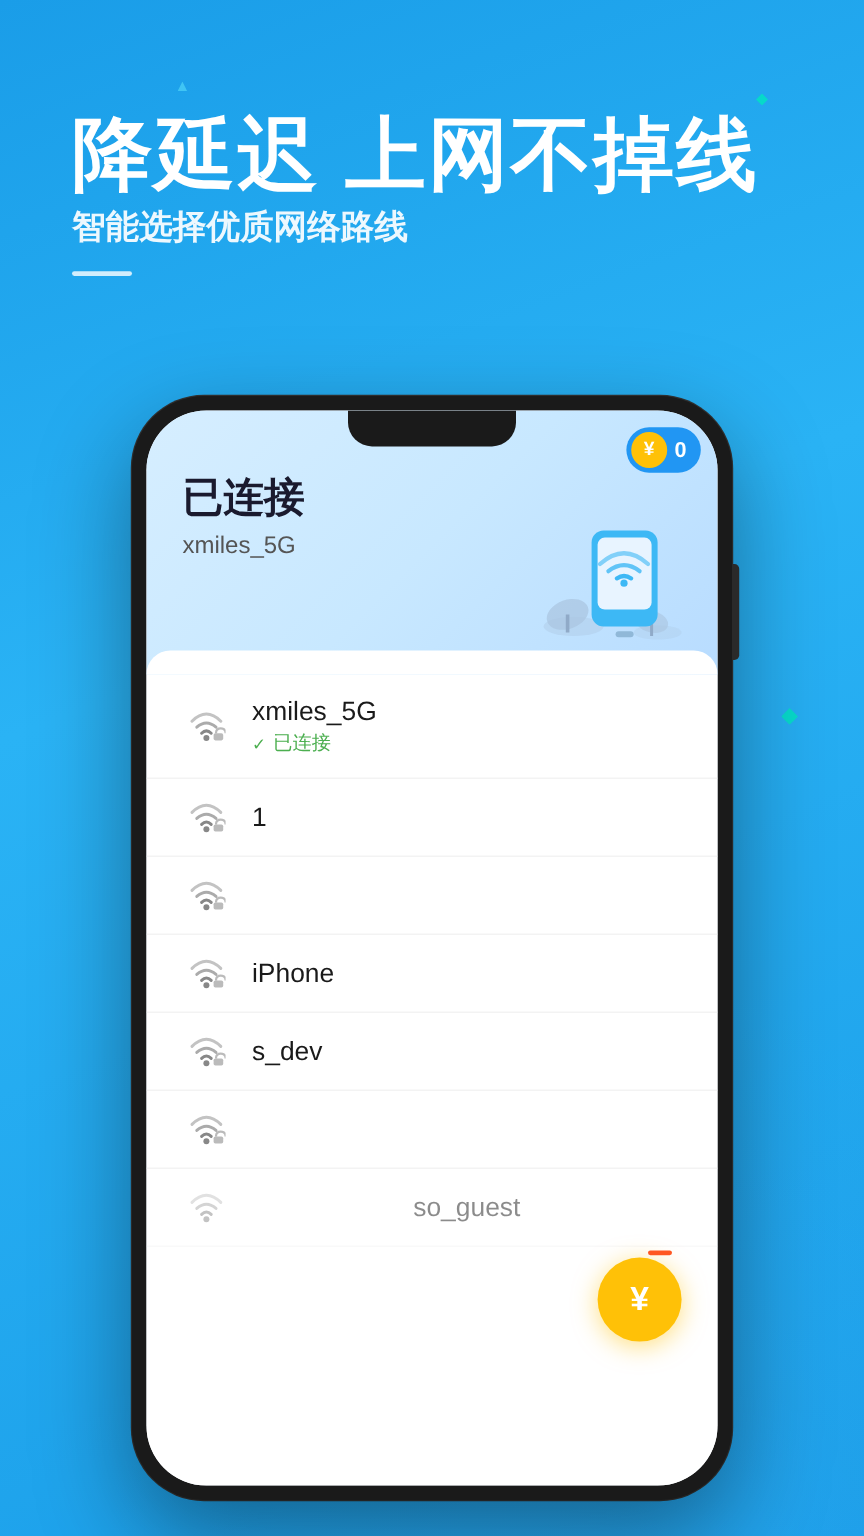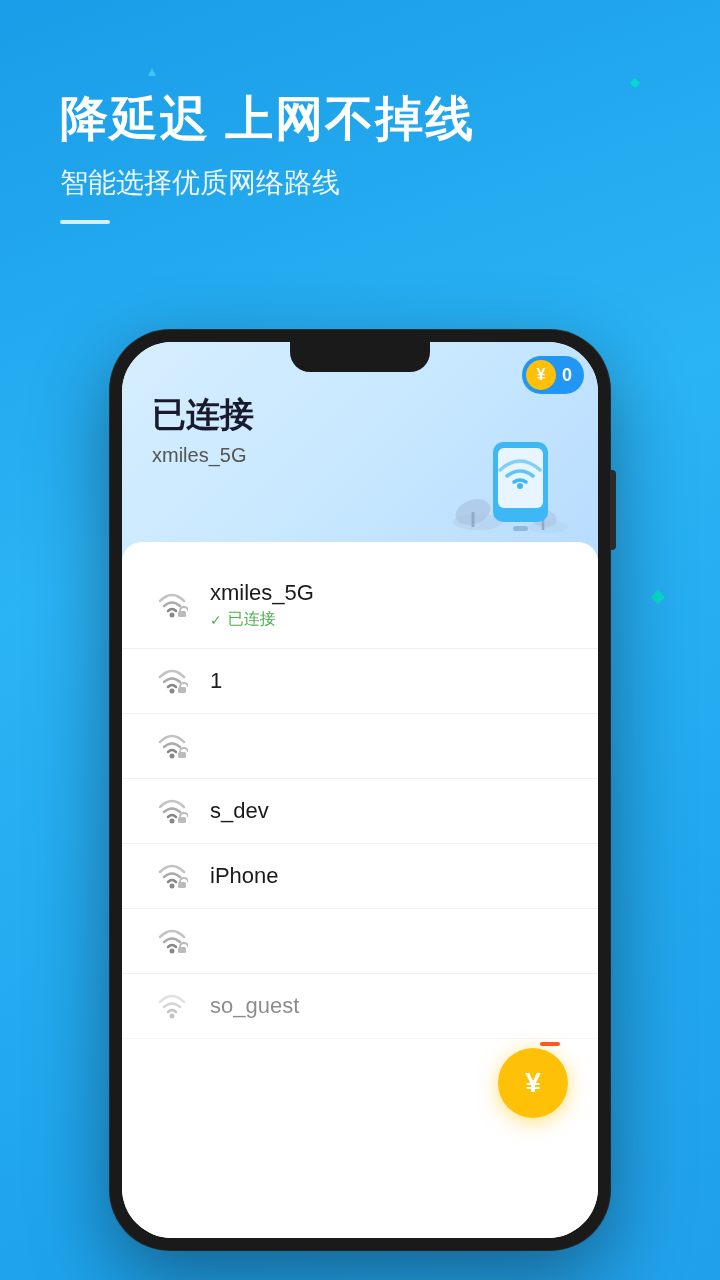--- a/index.html
+++ b/index.html
@@ -56,32 +56,31 @@
     
     .header {
       position: absolute;
       top: 90px;
       left: 60px;
       right: 60px;
       z-index: 2;
     }
 
     .header-title {
-      font-size: 48px;
+      font-size: 67px;
       font-weight: 700;
       color: #ffffff;
       line-height: 1.2;
       letter-spacing: 2px;
     }
 
     .header-subtitle {
       font-size: 28px;
       color: rgba(255,255,255,0.92);
-      margin-top: 16px;
-      font-weight: 400;
+      font-weight: 700;
     }
 
     .header-line {
       width: 50px;
       height: 4px;
       background: rgba(255,255,255,0.8);
       border-radius: 2px;
       margin-top: 18px;
     }
 
@@ -427,54 +426,54 @@
               <svg class="wifi-svg" viewBox="0 0 32 28">
                 <path d="M4,10 Q16,-2 28,10" fill="none" stroke="#888" stroke-width="2.5" stroke-linecap="round" opacity="0.5"></path>
                 <path d="M8,15 Q16,8 24,15" fill="none" stroke="#888" stroke-width="2.5" stroke-linecap="round" opacity="0.7"></path>
                 <path d="M12,20 Q16,16 20,20" fill="none" stroke="#888" stroke-width="2.5" stroke-linecap="round"></path>
                 <circle cx="16" cy="24" r="2.5" fill="#888"></circle>
                 <rect x="22" y="20" width="8" height="6" rx="1.5" fill="#aaa" opacity="0.8"></rect>
                 <path d="M24,20 Q24,16 28,16 Q32,16 32,20" fill="none" stroke="#aaa" stroke-width="1.8" opacity="0.8"></path>
               </svg>
             </div>
             <div class="network-info">
+              <div class="network-ssid">iPhone</div>
+            </div>
+          </div>
+
+          <div class="network-item">
+            <div class="wifi-icon-wrap">
+              <svg class="wifi-svg" viewBox="0 0 32 28">
+                <path d="M4,10 Q16,-2 28,10" fill="none" stroke="#888" stroke-width="2.5" stroke-linecap="round" opacity="0.5"></path>
+                <path d="M8,15 Q16,8 24,15" fill="none" stroke="#888" stroke-width="2.5" stroke-linecap="round" opacity="0.7"></path>
+                <path d="M12,20 Q16,16 20,20" fill="none" stroke="#888" stroke-width="2.5" stroke-linecap="round"></path>
+                <circle cx="16" cy="24" r="2.5" fill="#888"></circle>
+                <rect x="22" y="20" width="8" height="6" rx="1.5" fill="#aaa" opacity="0.8"></rect>
+                <path d="M24,20 Q24,16 28,16 Q32,16 32,20" fill="none" stroke="#aaa" stroke-width="1.8" opacity="0.8"></path>
+              </svg>
+            </div>
+            <div class="network-info">
               <div class="network-ssid">s_dev</div>
             </div>
           </div>
 
           <div class="network-item">
             <div class="wifi-icon-wrap">
               <svg class="wifi-svg" viewBox="0 0 32 28">
                 <path d="M4,10 Q16,-2 28,10" fill="none" stroke="#888" stroke-width="2.5" stroke-linecap="round" opacity="0.5"></path>
                 <path d="M8,15 Q16,8 24,15" fill="none" stroke="#888" stroke-width="2.5" stroke-linecap="round" opacity="0.7"></path>
                 <path d="M12,20 Q16,16 20,20" fill="none" stroke="#888" stroke-width="2.5" stroke-linecap="round"></path>
                 <circle cx="16" cy="24" r="2.5" fill="#888"></circle>
                 <rect x="22" y="20" width="8" height="6" rx="1.5" fill="#aaa" opacity="0.8"></rect>
                 <path d="M24,20 Q24,16 28,16 Q32,16 32,20" fill="none" stroke="#aaa" stroke-width="1.8" opacity="0.8"></path>
               </svg>
             </div>
-            <div class="network-info">
-              <div class="network-ssid">iPhone</div>
-            </div>
-          </div>
-
-          <div class="network-item">
-            <div class="wifi-icon-wrap">
-              <svg class="wifi-svg" viewBox="0 0 32 28">
-                <path d="M4,10 Q16,-2 28,10" fill="none" stroke="#888" stroke-width="2.5" stroke-linecap="round" opacity="0.5"></path>
-                <path d="M8,15 Q16,8 24,15" fill="none" stroke="#888" stroke-width="2.5" stroke-linecap="round" opacity="0.7"></path>
-                <path d="M12,20 Q16,16 20,20" fill="none" stroke="#888" stroke-width="2.5" stroke-linecap="round"></path>
-                <circle cx="16" cy="24" r="2.5" fill="#888"></circle>
-                <rect x="22" y="20" width="8" height="6" rx="1.5" fill="#aaa" opacity="0.8"></rect>
-                <path d="M24,20 Q24,16 28,16 Q32,16 32,20" fill="none" stroke="#aaa" stroke-width="1.8" opacity="0.8"></path>
-              </svg>
-            </div>
-          </div>
-
-          <div class="network-item" style="opacity:0.5;">
+          </div>
+
+          <div class="network-item" style="opacity:0.5;text-align:center;">
             <div class="wifi-icon-wrap">
               <svg class="wifi-svg" viewBox="0 0 32 28">
                 <path d="M4,10 Q16,-2 28,10" fill="none" stroke="#888" stroke-width="2.5" stroke-linecap="round" opacity="0.5"></path>
                 <path d="M8,15 Q16,8 24,15" fill="none" stroke="#888" stroke-width="2.5" stroke-linecap="round" opacity="0.7"></path>
                 <path d="M12,20 Q16,16 20,20" fill="none" stroke="#888" stroke-width="2.5" stroke-linecap="round"></path>
                 <circle cx="16" cy="24" r="2.5" fill="#888"></circle>
               </svg>
             </div>
             <div class="network-info">
               <div class="network-ssid">so_guest</div>

